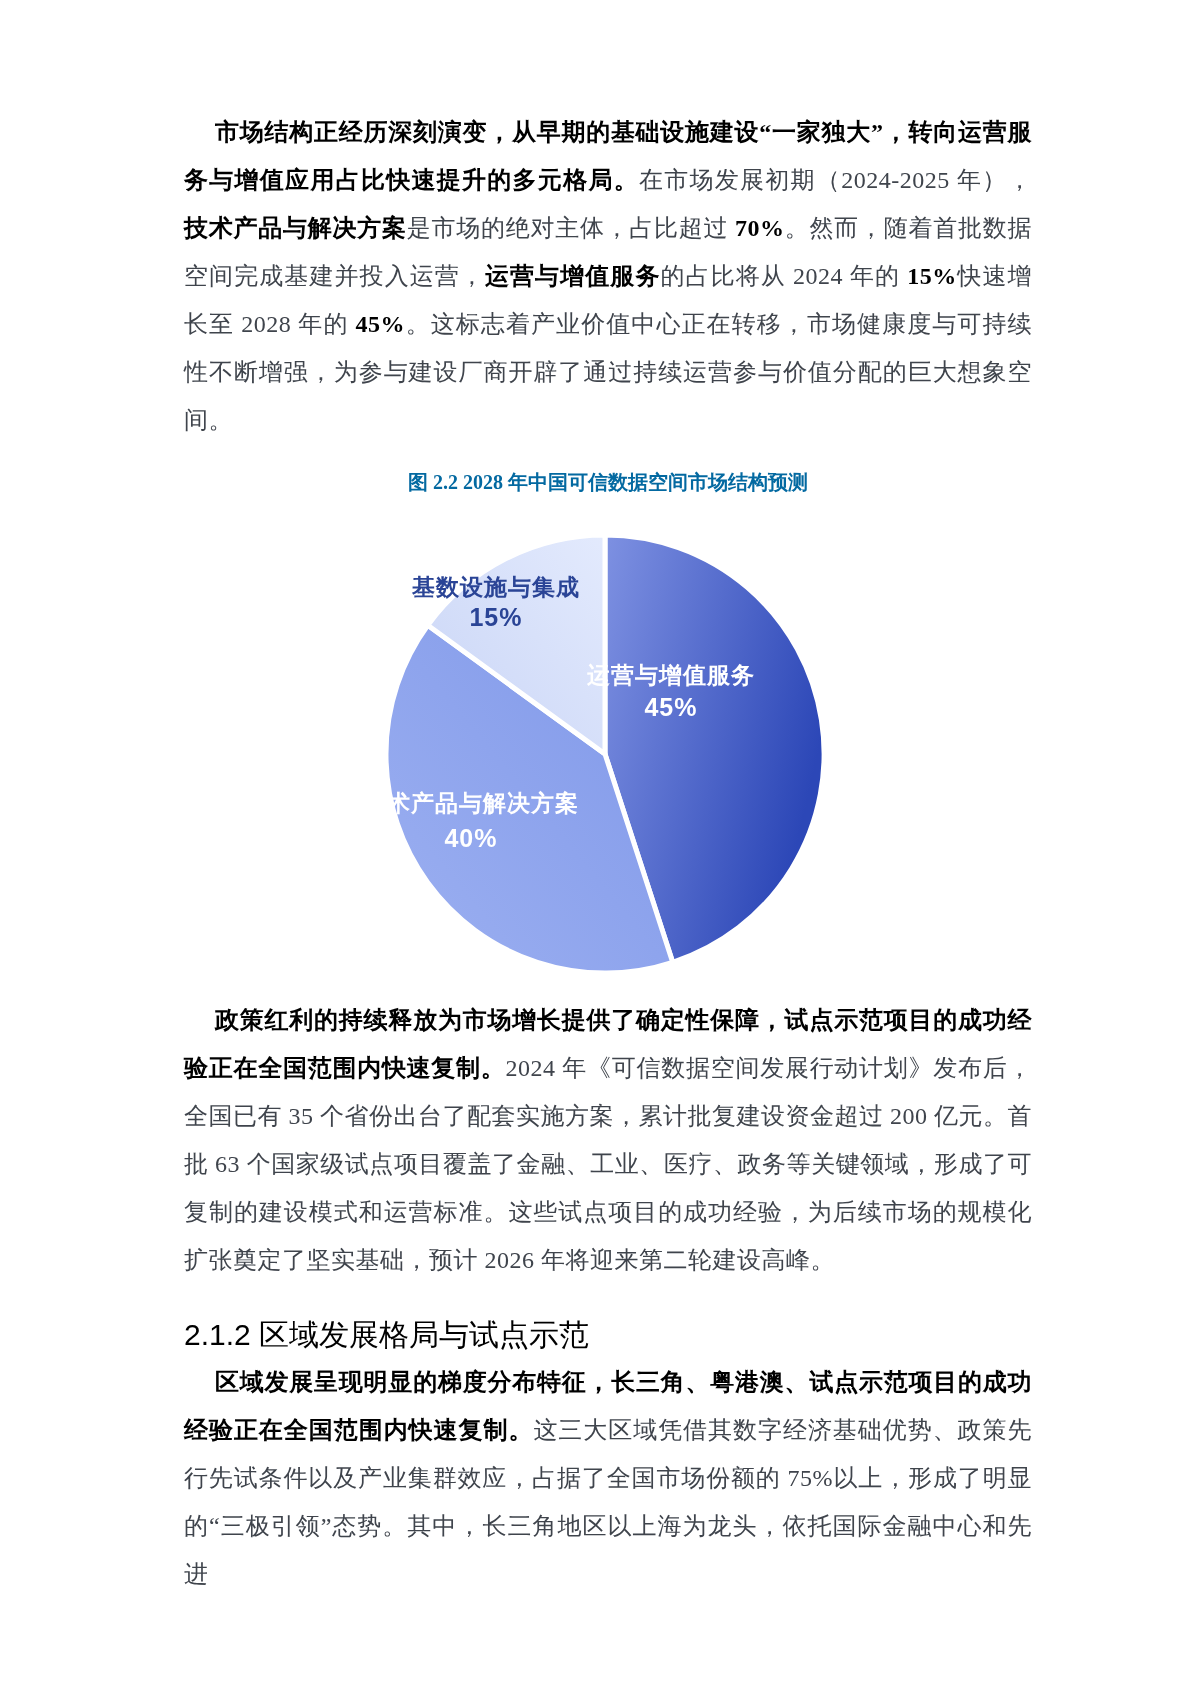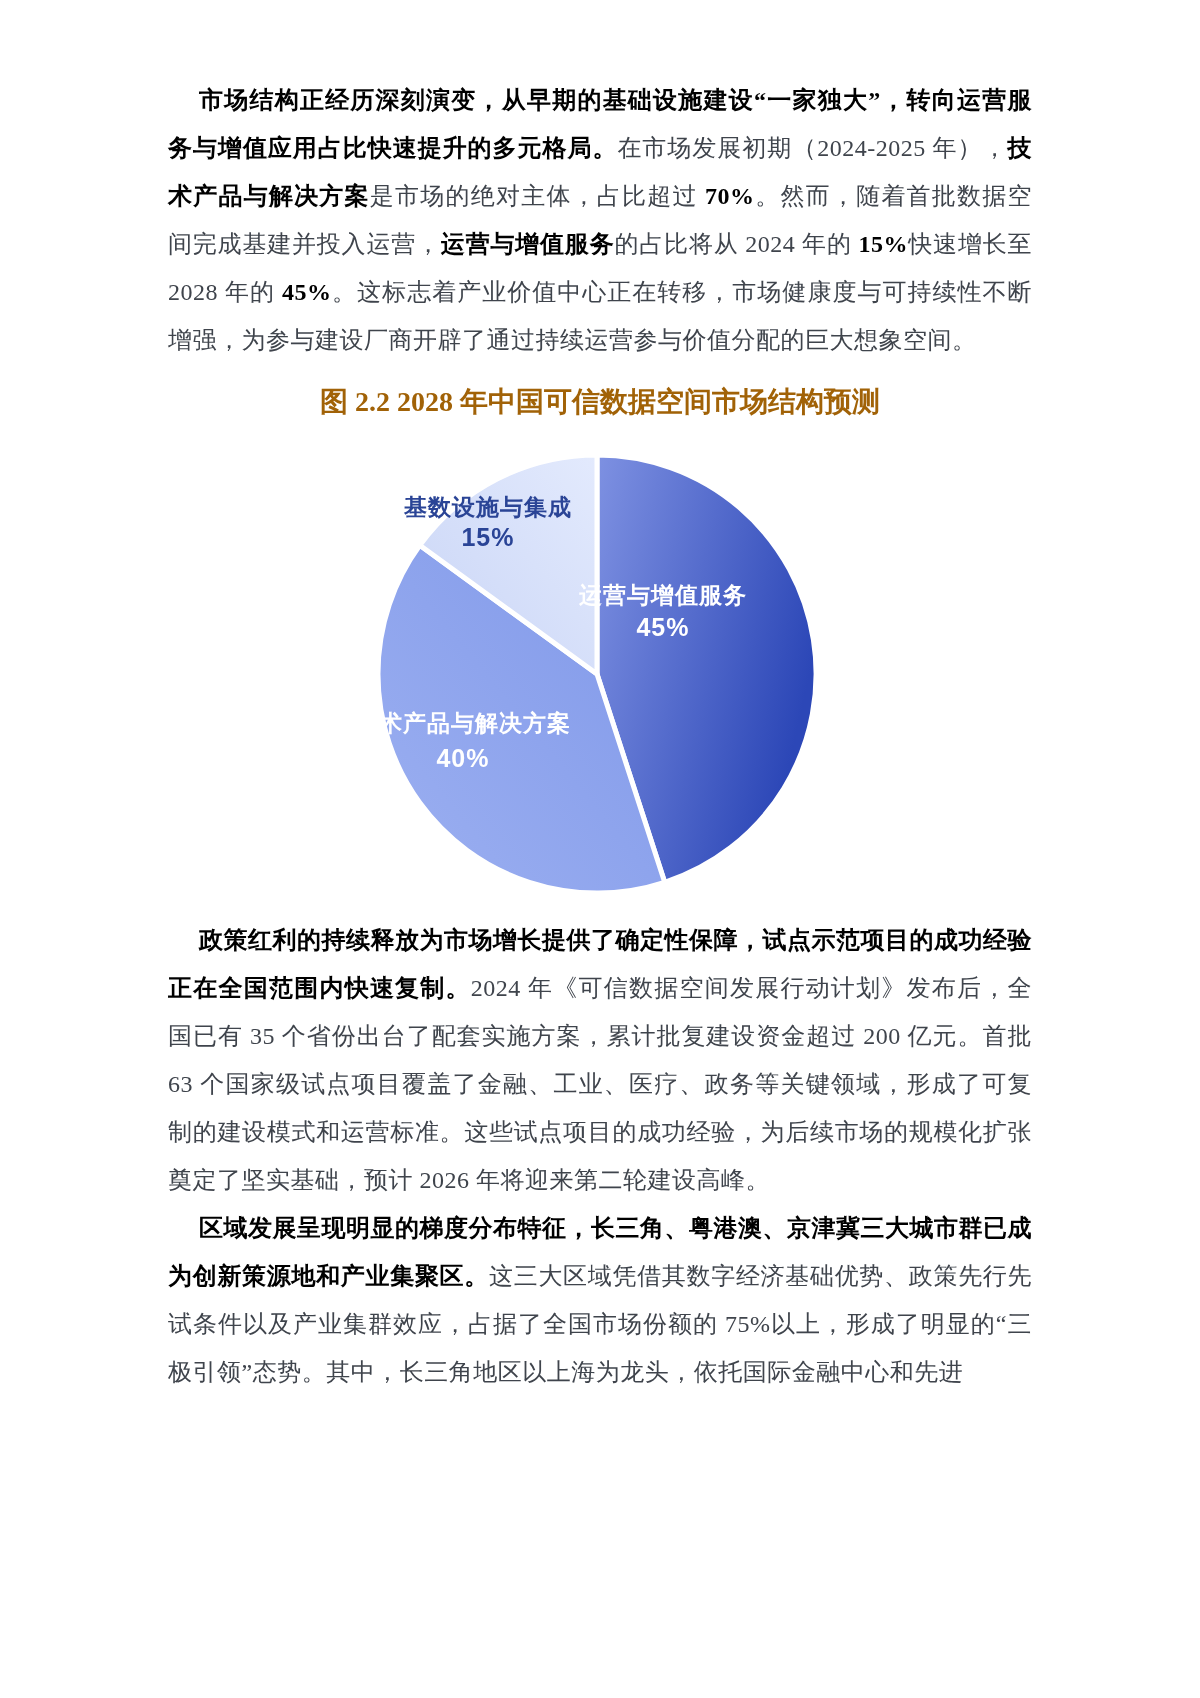--- a/index.html
+++ b/index.html
@@ -1,29 +1,29 @@
 <!DOCTYPE html>
 <html lang="zh"><head>
 <meta charset="utf-8">
 <style>
   html,body{margin:0;padding:0;background:#ffffff;}
   body{
     width:1200px;height:1698px;overflow:hidden;
     font-family:"Liberation Serif","DejaVu Serif",serif;
   }
-  .page{padding:76px 168px 0 168px;}
+  .page{padding:108px 168px 0 168px;margin-left:16px;}
   p.body-text{
     margin:0;font-size:24px;line-height:48px;
     text-align:justify;text-indent:31px;color:#3f444c;
     letter-spacing:0.5px;
   }
   p.body-text .bd{font-weight:700;color:#000000;}
   .chart-title{
     margin:16px 0 0 0;text-align:center;font-weight:700;
-    font-size:28px;line-height:44px;color:#a16207;font-family:Liberation Serif, serif;
+    font-size:20px;line-height:44px;color:#0369a1;font-family:Liberation Serif, serif;
   }
   .pie-wrap{margin-top:22px;text-align:center;}
   .pie-wrap svg{display:block;margin:0 auto;}
   .p2{margin-top:6px;}
   h3.section-heading{
     margin:28px 0 0 0;font-family:"Liberation Sans","DejaVu Sans",sans-serif;
     font-weight:500;font-size:30px;line-height:46px;color:#000000;
   }
   .p3{margin-top:16px;}
 </style>
@@ -63,16 +63,17 @@
           <text x="173" y="277" fill="#ffffff" font-size="23" font-family="&quot;Liberation Sans&quot;,&quot;DejaVu Sans&quot;,sans-serif" font-weight="600" letter-spacing="1" text-anchor="middle" dominant-baseline="central">技术产品与解决方案</text>
           <text x="173" y="312" fill="#ffffff" font-size="25" font-family="&quot;Liberation Sans&quot;,&quot;DejaVu Sans&quot;,sans-serif" font-weight="600" letter-spacing="1" text-anchor="middle" dominant-baseline="central">40%</text>
           <text x="198" y="61" fill="#2a4496" font-size="23" font-family="&quot;Liberation Sans&quot;,&quot;DejaVu Sans&quot;,sans-serif" font-weight="600" letter-spacing="1" text-anchor="middle" dominant-baseline="central">基数设施与集成</text>
           <text x="198" y="91" fill="#2a4496" font-size="25" font-family="&quot;Liberation Sans&quot;,&quot;DejaVu Sans&quot;,sans-serif" font-weight="600" letter-spacing="1" text-anchor="middle" dominant-baseline="central">15%</text>
         </g>
     </svg>
   </div>
 
   <p class="body-text p2"><span class="bd">政策红利的持续释放为市场增长提供了确定性保障，试点示范项目的成功经验正在全国范围内快速复制。</span><span>2024 年《可信数据空间发展行动计划》发布后，全国已有 35 个省份出台了配套实施方案，累计批复建设资金超过 200 亿元。首批 63 个国家级试点项目覆盖了金融、工业、医疗、政务等关键领域，形成了可复制的建设模式和运营标准。这些试点项目的成功经验，为后续市场的规模化扩张奠定了坚实基础，预计 2026 年将迎来第二轮建设高峰。</span></p>
 
+  <h3 class="section-heading">2.1.2 区域发展格局与试点示范</h3>
 
-  <p class="body-text p3"><span class="bd">区域发展呈现明显的梯度分布特征，长三角、粤港澳、京津冀三大城市群已成为创新策源地和产业集聚区。</span><span>这三大区域凭借其数字经济基础优势、政策先行先试条件以及产业集群效应，占据了全国市场份额的 75%以上，形成了明显的“三极引领”态势。其中，长三角地区以上海为龙头，依托国际金融中心和先进</span></p>
+  <p class="body-text p3"><span class="bd">区域发展呈现明显的梯度分布特征，长三角、粤港澳、试点示范项目的成功经验正在全国范围内快速复制。</span><span>这三大区域凭借其数字经济基础优势、政策先行先试条件以及产业集群效应，占据了全国市场份额的 75%以上，形成了明显的“三极引领”态势。其中，长三角地区以上海为龙头，依托国际金融中心和先进</span></p>
 
 </div>
 
 </body></html>

